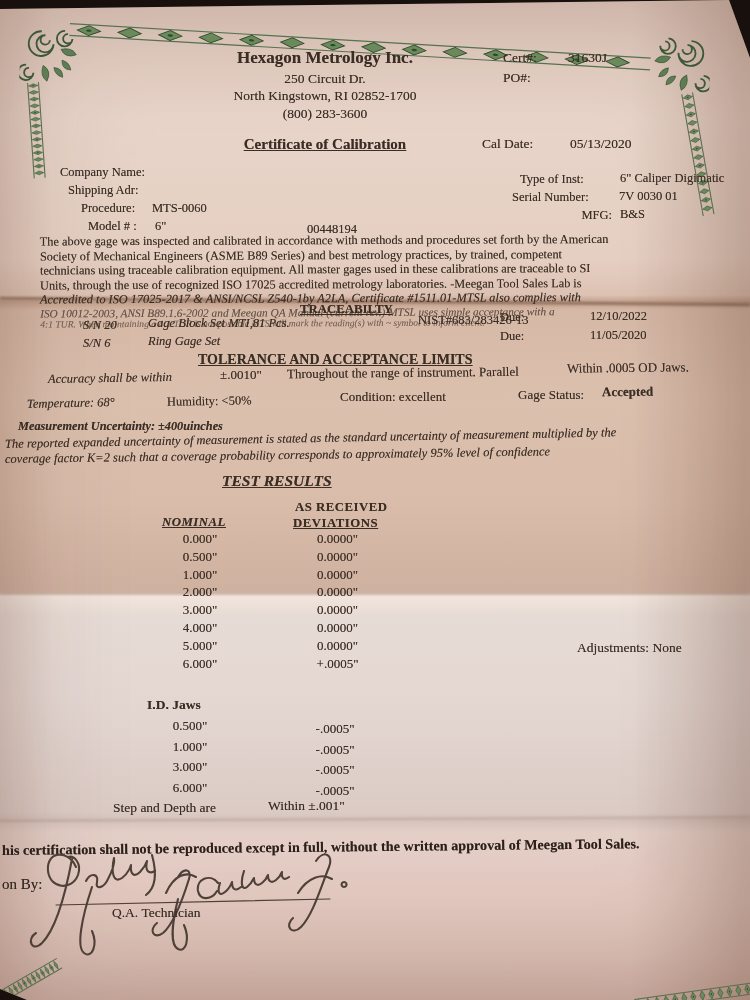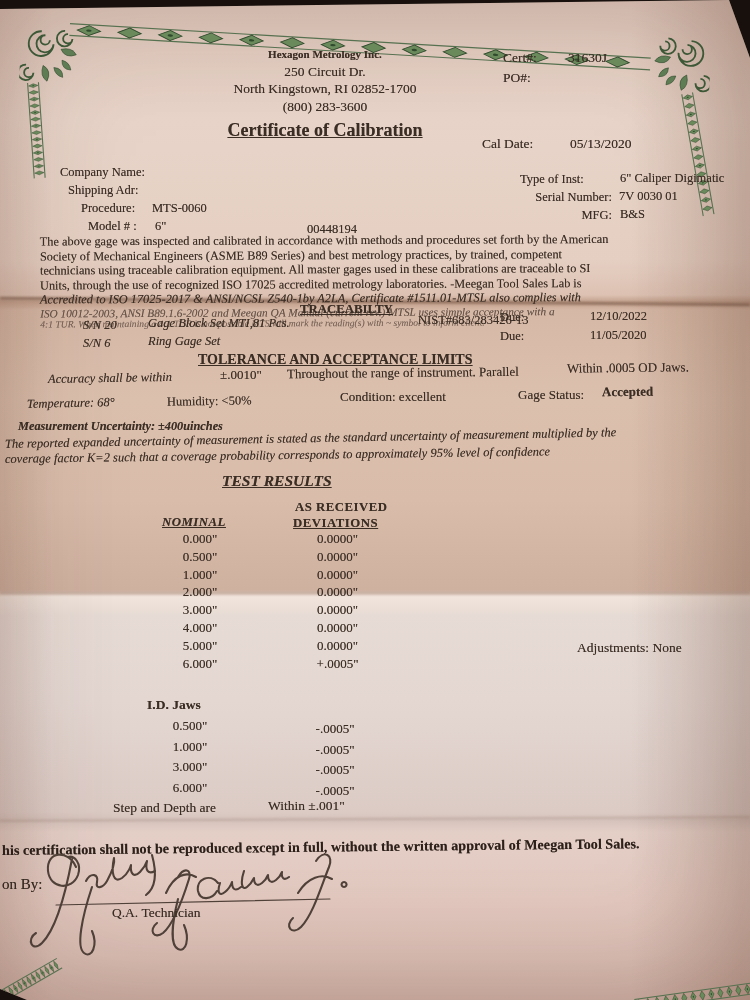--- a/index.html
+++ b/index.html
@@ -101,42 +101,42 @@
 
       <g transform="translate(-8,994) rotate(-30)">
           <use href="#orn-bar" width="74" height="14"></use>
         </g>
       <g transform="translate(634,998) rotate(-8)">
           <use href="#orn-bar" width="130" height="14"></use>
         </g>
     </svg>
 
     <div class="t ctr" style="left:130px;top:48px;width:390px;">
-      <div class="b" style="font-size:11px">Hexagon Metrology Inc.</div>
+      <div class="b" style="font-size:17px">Hexagon Metrology Inc.</div>
       <div style="font-size:13.5px;margin-top:3px">250 Circuit Dr.</div>
       <div style="font-size:13.5px;margin-top:2px">North Kingstown, RI 02852-1700</div>
       <div style="font-size:13.5px;margin-top:2px">(800) 283-3600</div>
-      <div class="b u" style="font-size:18px;margin-top:6px">Certificate of Calibration</div>
+      <div class="b u" style="font-size:15px;margin-top:15px">Certificate of Calibration</div>
     </div>
     <div class="t" style="left:503px;top:50px;font-size:13.5px">Cert#:</div>
     <div class="t" style="left:568px;top:50px;font-size:13.5px">31630J</div>
     <div class="t" style="left:503px;top:70px;font-size:13.5px">PO#:</div>
     <div class="t" style="left:482px;top:136px;font-size:13.5px">Cal Date:</div>
     <div class="t" style="left:570px;top:136px;font-size:13.5px">05/13/2020</div>
 
     <div class="t" style="left:60px;top:165px">Company Name:</div>
     <div class="t" style="left:68px;top:183px">Shipping Adr:</div>
     <div class="t" style="left:81px;top:201px">Procedure:</div>
     <div class="t" style="left:152px;top:201px">MTS-0060</div>
     <div class="t" style="left:88px;top:219px">Model # :</div>
     <div class="t" style="left:155px;top:219px">6"</div>
     <div class="t" style="left:307px;top:222px">00448194</div>
     <div class="t" style="left:520px;top:172px;width:92px;text-align:left">Type of Inst:</div>
     <div class="t" style="left:620px;top:171px">6" Caliper Digimatic</div>
-    <div class="t" style="left:512px;top:190px;width:100px;text-align:right">Serial Number:</div>
+    <div class="t" style="left:512px;top:190px;width:100px;text-align:left">Serial Number:</div>
     <div class="t" style="left:619px;top:189px">7V 0030 01</div>
     <div class="t" style="left:540px;top:208px;width:72px;text-align:right">MFG:</div>
     <div class="t" style="left:620px;top:207px">B&amp;S</div>
 
     <div class="t" style="left:40px;top:233px;width:680px;white-space:normal;font-size:12.3px;line-height:14.6px;transform:rotate(-.25deg);">
       <div>The above gage was inspected and calibrated in accordance with methods and procedures set forth by the American</div>
       <div>Society of Mechanical Engineers (ASME B89 Series) and best metrology practices, by trained, competent</div>
       <div>technicians using traceable calibration equipment. All master gages used in these calibrations are traceable to SI</div>
       <div>Units, through the use of recognized ISO 17025 accredited metrology laboratories. -Meegan Tool Sales Lab is</div>
       <div class="i">Accredited to ISO 17025-2017 &amp; ANSI/NCSL Z540-1by A2LA, Certificate #1511.01-MTSL also complies with</div>

